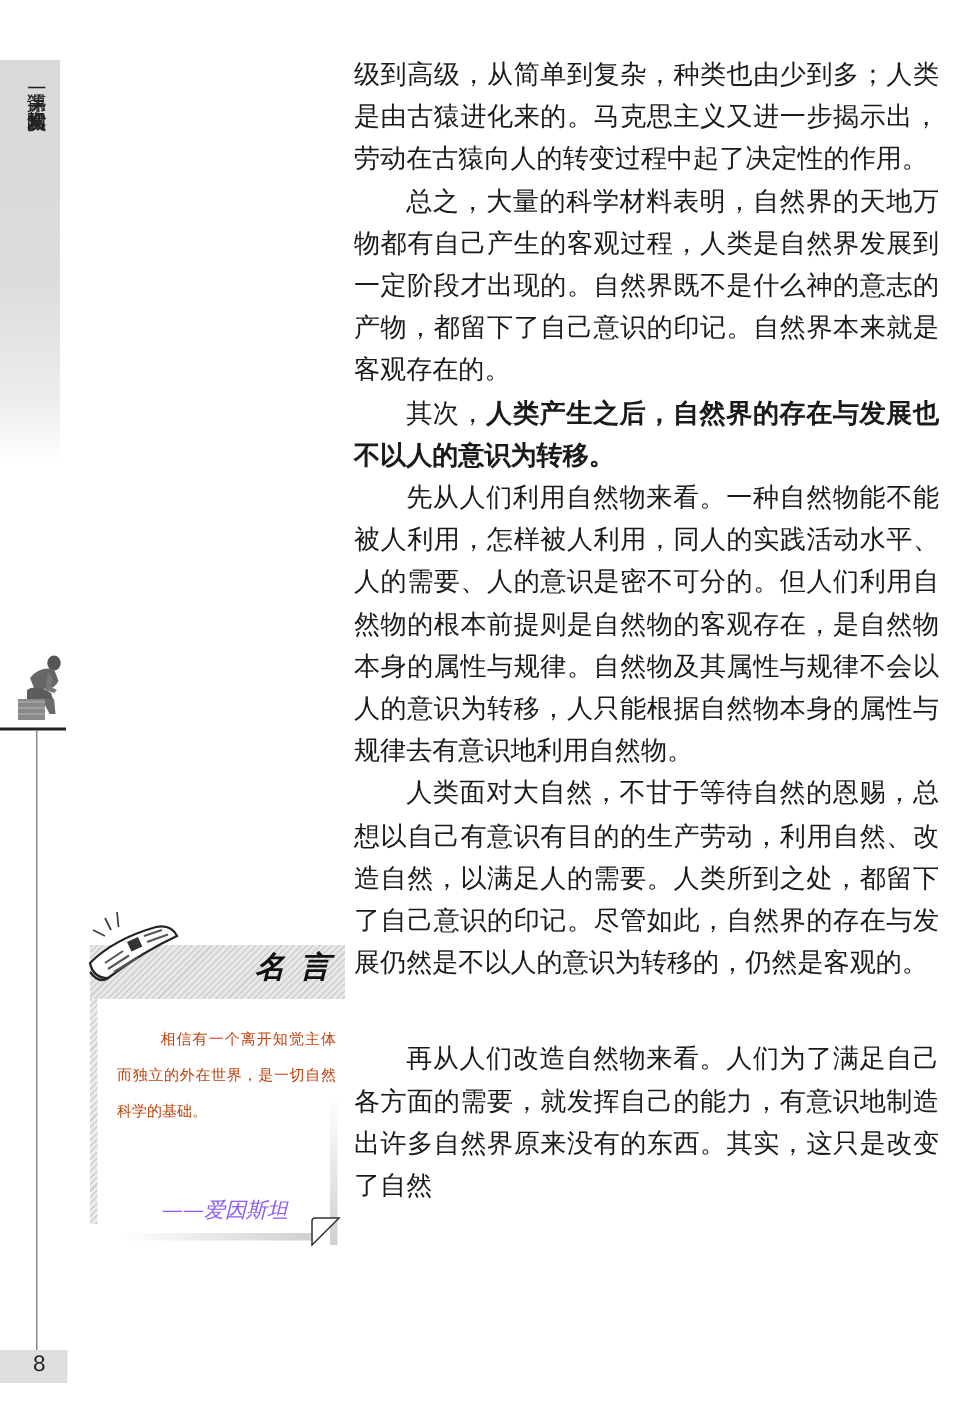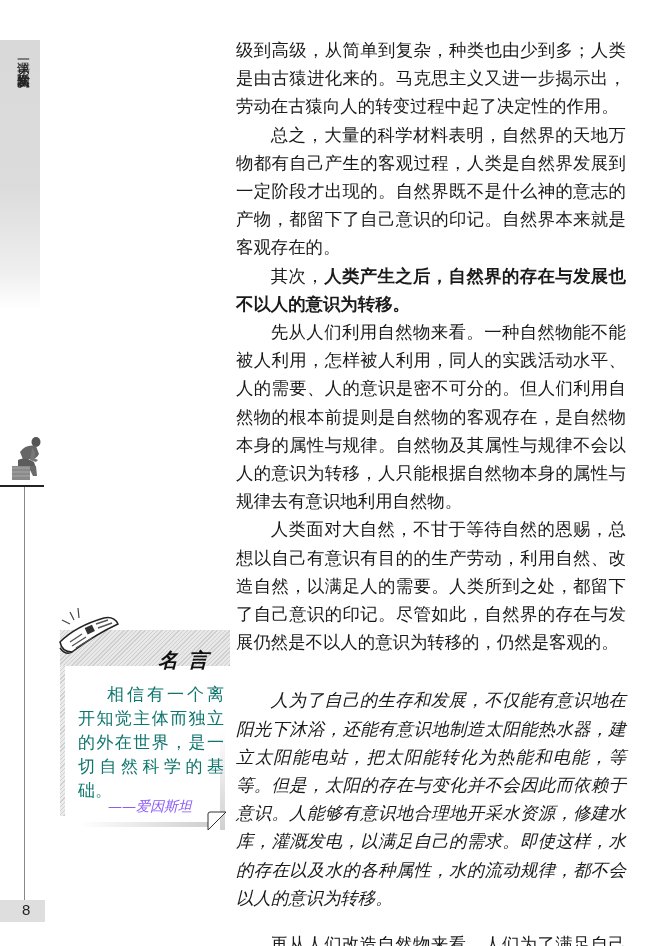--- a/index.html
+++ b/index.html
@@ -37,42 +37,41 @@
       font-family: "Liberation Sans", sans-serif;
     }
 
     
     .quote-box { position: absolute; left: 60px; top: 600px; width: 170px; height: 230px; }
     .quote-header {
       position: absolute; left: 0; top: 30px; width: 170px; height: 36px;
       background: repeating-linear-gradient(135deg, #cfcfcf 0 1px, #e8e8e8 1px 3px);
     }
     .quote-title {
-      position: absolute; right: 12px; top: 31px; font-size: 20px; font-weight: bold;
+      position: absolute; right: 0; top: 31px; font-size: 20px; font-weight: bold;
       font-style: italic; letter-spacing: 10px; color: #111;
       font-family: Liberation Mono, monospace;
-      margin-top: 16px;
     }
     .newspaper-icon { position: absolute; left: -4px; top: 6px; width: 76px; height: 56px; }
     .quote-left-edge {
       position: absolute; left: 0; top: 66px; width: 5px; height: 150px;
       background: repeating-linear-gradient(135deg, #cfcfcf 0 1px, #ececec 1px 3px);
     }
     .quote-right-edge {
       position: absolute; left: 160px; top: 130px; width: 5px; height: 100px;
       background: linear-gradient(to bottom, #ffffff, #d0d0d0);
     }
     .quote-bottom-edge {
       position: absolute; left: 20px; top: 222px; width: 130px; height: 5px;
       background: linear-gradient(to right, #ffffff, #cfcfcf);
     }
     .page-curl { position: absolute; left: 146px; top: 210px; width: 22px; height: 22px; }
     .quote-body {
       position: absolute; left: 18px; top: 82px; width: 146px;
-      font-size: 17px; line-height: 24px; color: #0f766e; text-indent: 29px;
+      font-size: 10px; line-height: 24px; color: #c2410c; text-indent: 29px;
       text-align: justify;
     }
     .quote-author {
       position: absolute; left: 48px; top: 198px; font-size: 14px; color: #8b5cf6;
       font-family: "DejaVu Serif", serif; font-style: italic;
     }
 
     
     .main {
       position: absolute; left: 236px; top: 36px; width: 390px;
@@ -132,18 +131,17 @@
     <div class="quote-author">——爱因斯坦</div>
   </div>
 
   <div class="main">
     <p class="cont">级到高级，从简单到复杂，种类也由少到多；人类是由古猿进化来的。马克思主义又进一步揭示出，劳动在古猿向人的转变过程中起了决定性的作用。</p>
     <p>总之，大量的科学材料表明，自然界的天地万物都有自己产生的客观过程，人类是自然界发展到一定阶段才出现的。自然界既不是什么神的意志的产物，都留下了自己意识的印记。自然界本来就是客观存在的。</p>
     <p><span>其次，</span><b>人类产生之后，自然界的存在与发展也不以人的意识为转移。</b></p>
     <p>先从人们利用自然物来看。一种自然物能不能被人利用，怎样被人利用，同人的实践活动水平、人的需要、人的意识是密不可分的。但人们利用自然物的根本前提则是自然物的客观存在，是自然物本身的属性与规律。自然物及其属性与规律不会以人的意识为转移，人只能根据自然物本身的属性与规律去有意识地利用自然物。</p>
     <p>人类面对大自然，不甘于等待自然的恩赐，总想以自己有意识有目的的生产劳动，利用自然、改造自然，以满足人的需要。人类所到之处，都留下了自己意识的印记。尽管如此，自然界的存在与发展仍然是不以人的意识为转移的，仍然是客观的。</p>
     <div class="spacer-md"></div>
-    <p class="serif-block">人为了自己的生存和发展，不仅能有意识地在阳光下沐浴，还能有意识地制造太阳能热水器，建立太阳能电站，把太阳能转化为热能和电能，等等。但是，太阳的存在与变化并不会因此而依赖于意识。人能够有意识地合理地开采水资源，修建水库，灌溉发电，以满足自己的需求。即使这样，水的存在以及水的各种属性，水的流动规律，都不会以人的意识为转移。</p>
     <div class="spacer-md"></div>
     <p>再从人们改造自然物来看。人们为了满足自己各方面的需要，就发挥自己的能力，有意识地制造出许多自然界原来没有的东西。其实，这只是改变了自然</p>
   </div>
 
 </div>
 
 </body></html>

